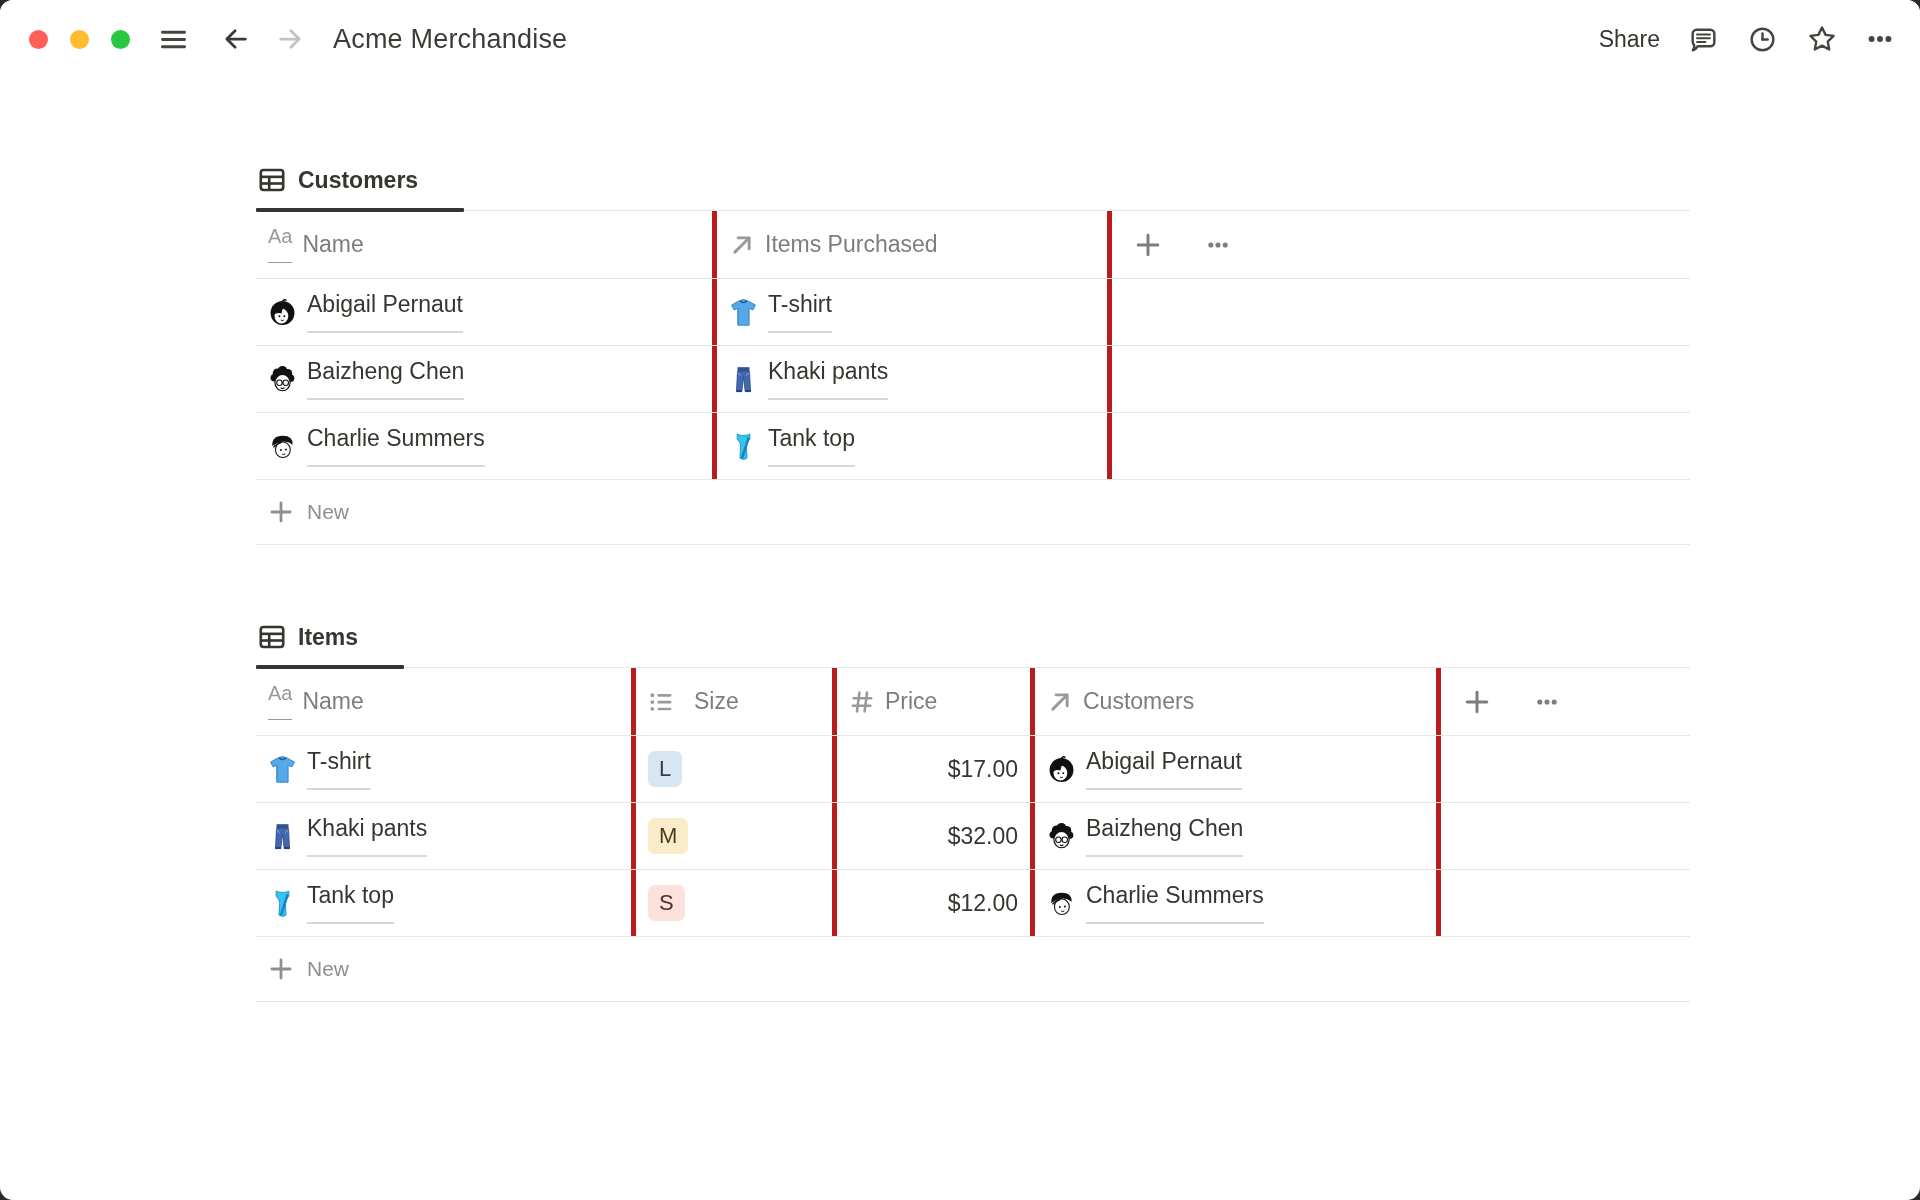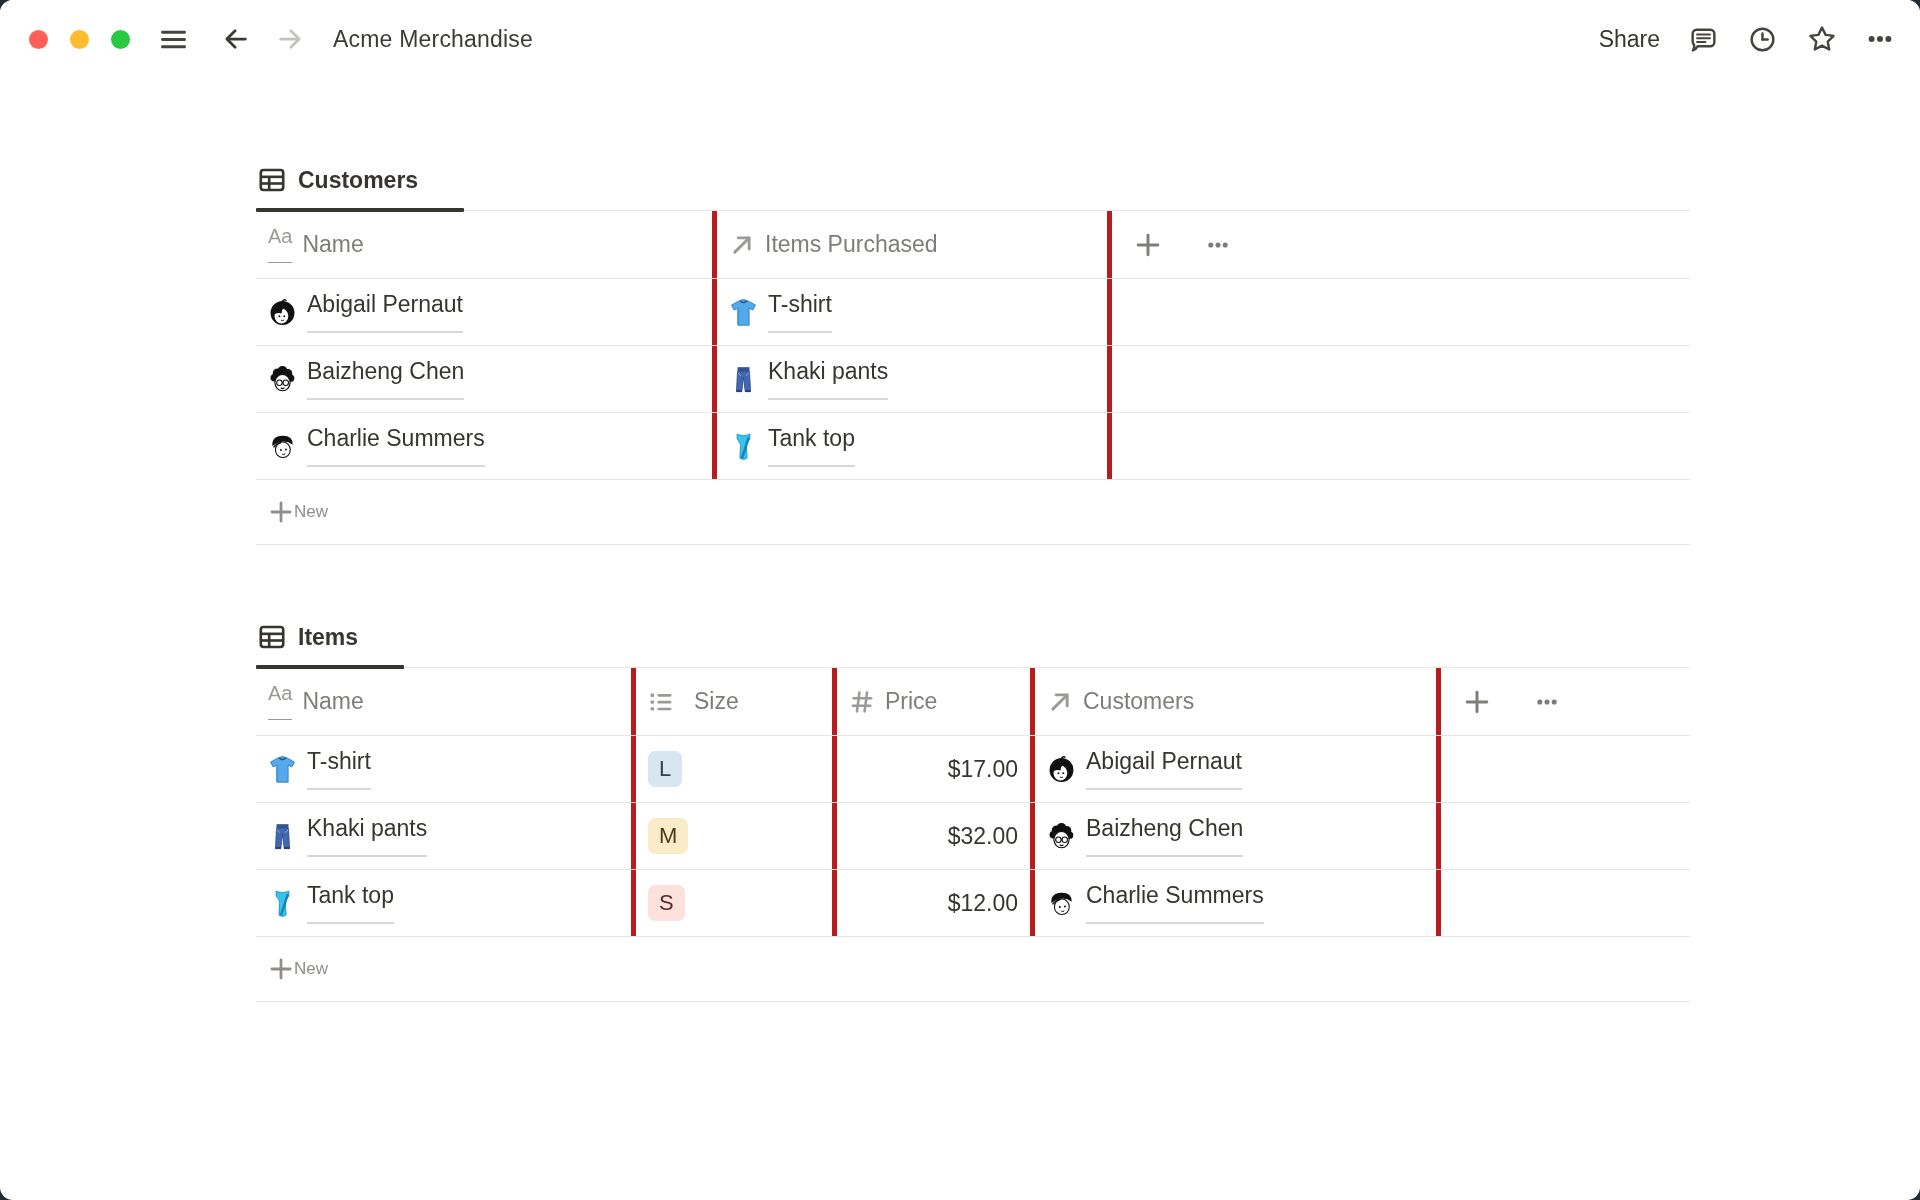--- a/index.html
+++ b/index.html
@@ -28,21 +28,21 @@
   .light.red{background:#ff5f57;}
   .light.yellow{background:#febc2e;}
   .light.green{background:#28c840;}
   .tb-icon{display:inline-flex;align-items:center;justify-content:center;color:#46443f;}
   .tb-icon svg{display:block;}
   .hamburger{margin-left:30px;}
   .nav-back{margin-left:34px;color:#3c3a36;}
   .nav-fwd{margin-left:24px;color:#c3c2bf;}
   .doc-title{
     margin-left:28px;
-    font-size:23px;color:#3d3b37;letter-spacing:.2px;
+    font-size:27px;color:#3d3b37;letter-spacing:.2px;
   }
   .tb-right{margin-left:auto;display:flex;align-items:center;gap:28px;}
   .share-btn{font-size:23px;color:#37352f;cursor:default;}
   
   .content{margin-left:256px;width:1434px;}
   .tabbar{
     display:flex;align-items:flex-end;
     border-bottom:1px solid #e8e7e4;
   }
   .tabbar.first{margin-top:88px;}
@@ -94,21 +94,21 @@
     font-weight:500;color:#37352f;
     border-bottom:2px solid #d9d8d4;
     padding-bottom:13px;
   }
   .price{flex:1;text-align:right;font-weight:400;color:#37352f;}
   .badge{
     display:inline-block;
     padding:4px 11px;border-radius:7px;
     font-size:22px;line-height:1.25;
   }
-  .new-row{color:#8f8e8a;display:flex;align-items:center;padding:0 12px;font-size:17px;}
+  .new-row{color:#8f8e8a;gap:13px;display:flex;align-items:center;padding:0 12px;font-size:21px;}
   .new-row .icon{color:#8f8e8a;}
 </style>
 </head>
 <body>
 
 <svg width="0" height="0" style="position:absolute">
   <defs>
     <g id="i-table">
         <rect x="1.6" y="2.3" width="12.8" height="11.4" rx="1.6" fill="none" stroke="currentColor" stroke-width="1.5"></rect>
         <line x1="1.6" y1="6.2" x2="14.4" y2="6.2" stroke="currentColor" stroke-width="1.5"></line>

